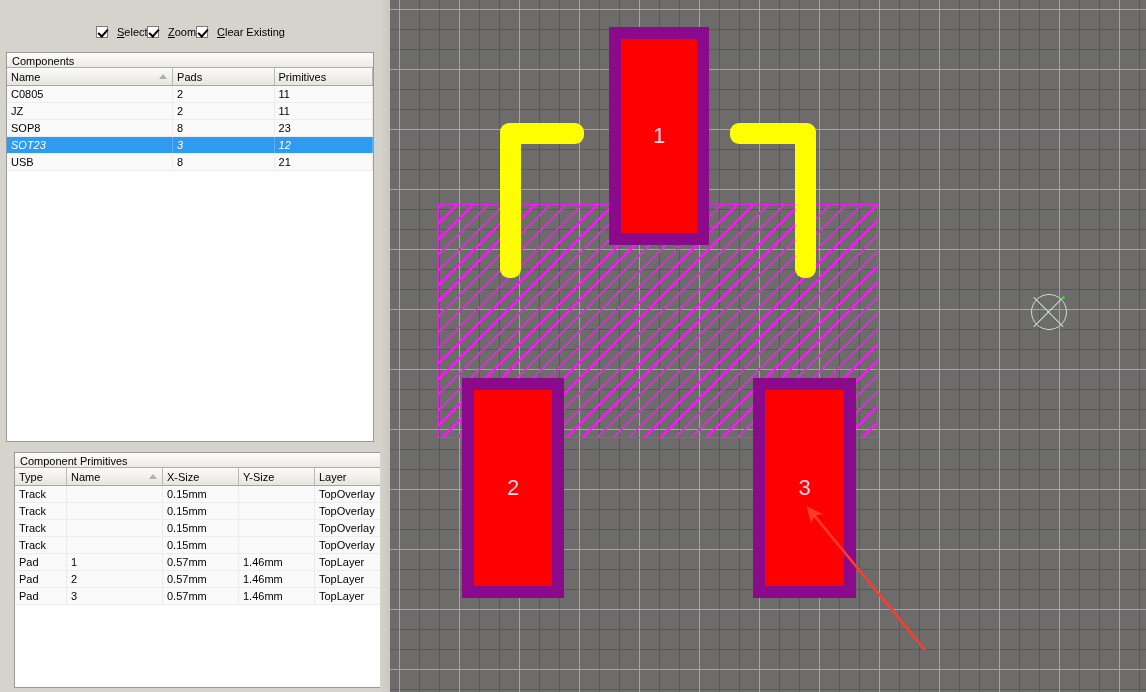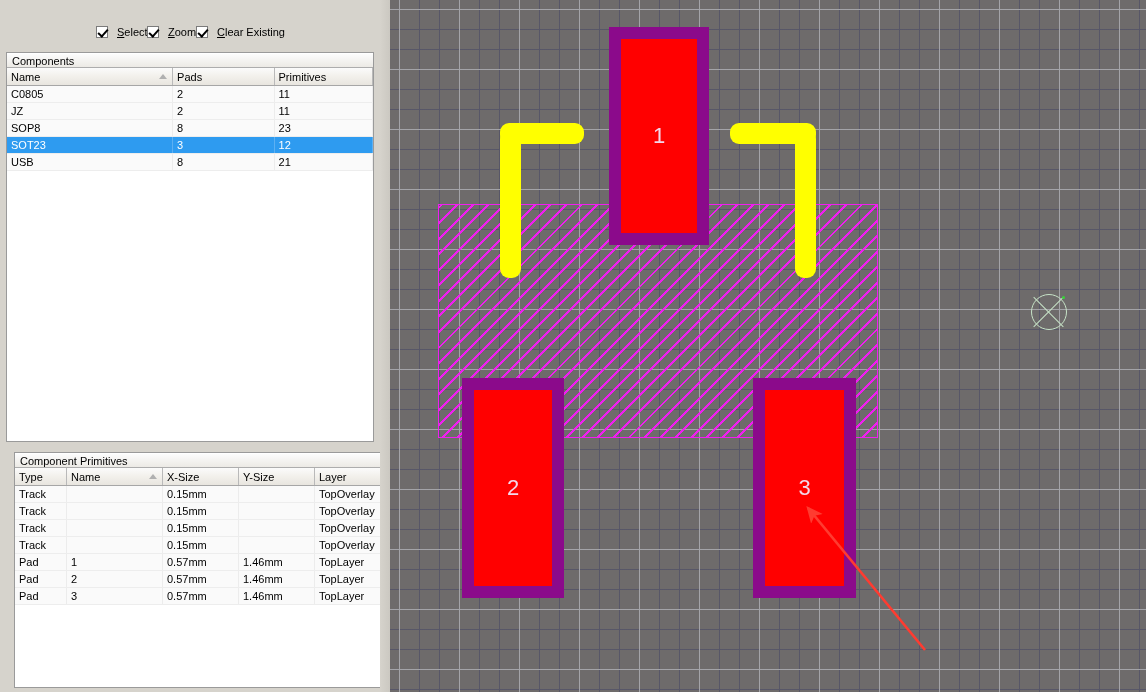--- a/index.html
+++ b/index.html
@@ -159,21 +159,21 @@
     width:0;height:0; margin-right:5px;
     border-left:4px solid transparent;
     border-right:4px solid transparent;
     border-bottom:5px solid #b0b0b0;
   }
   .body-rows { background:#fafafa; }
   .grow {
     display:flex; height:17px; border-bottom:1px solid #ededed;
     font-size:11px; color:#000;
   }
-  .grow.sel { background:#2e9bf0; color:#fff; }
+  .grow.sel { background:#2e9bf0; color:#fff;font-style:italic; }
   .gcell {
     border-right:1px solid #ececec;
     line-height:17px; padding-left:4px; overflow:hidden; white-space:nowrap;
   }
   .grow.sel .gcell { border-right-color:#5cb0f3; }
 
   
   .c-name { width:167px; }
   .c-pads { width:102px; }
   .c-prim { width:99px; }

